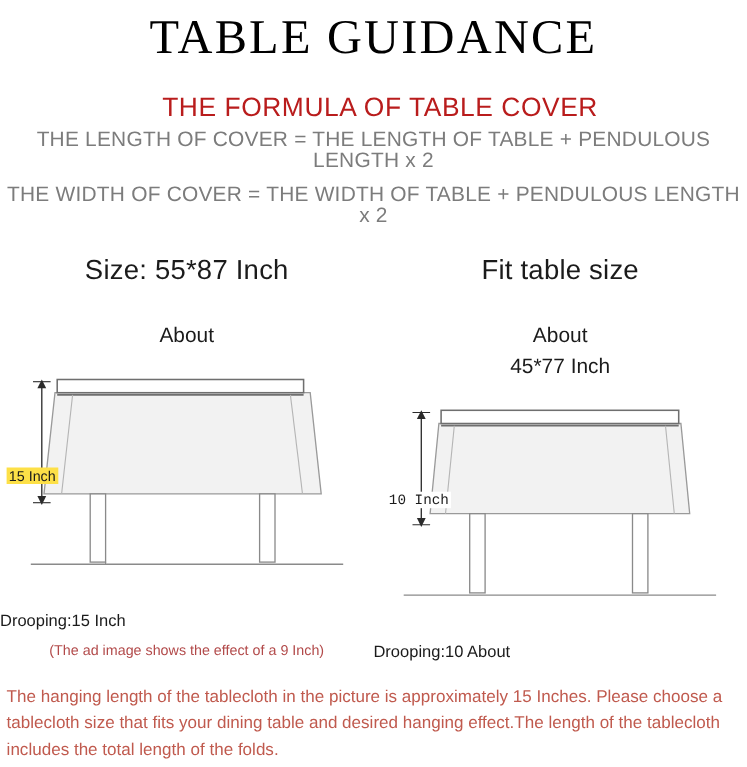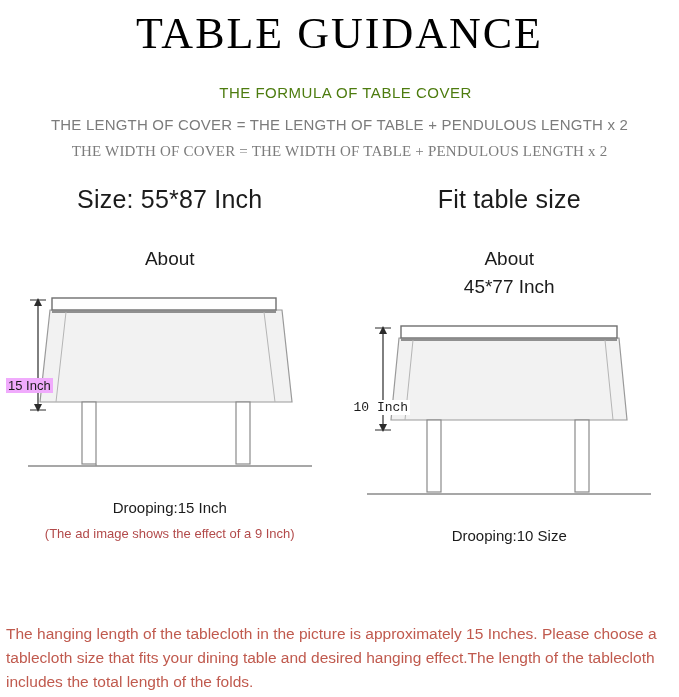--- a/index.html
+++ b/index.html
@@ -25,38 +25,37 @@
     font-size: 44px;
     letter-spacing: 2px;
     text-align: center;
     color: #000000;
     margin: 10px 0 0 0;
     font-weight: 400;
     line-height: 1.1;
   }
   .subtitle {
     text-align: center;
-    font-size: 15px;
-    color: #4d7c0f;
+    font-size: 24px;
+    color: #b91c1c;
     letter-spacing: 0.5px;
     margin-top: 26px;
     padding-left: 12px;
   }
   .formula {
     text-align: center;
-    font-size: 15px;
+    font-size: 19px;
     color: #7c7c7c;
-    margin-top: 16px;
+    margin-top: 6px;
     line-height: 1.0;
     letter-spacing: 0.2px;
   }
   .formula .line2 {
     margin-top: 12px;
     display: block;
-    font-family: Liberation Serif, serif;
   }
   .columns {
     display: flex;
     margin-top: 26px;
   }
   .col {
     width: 50%;
     position: relative;
   }
   .col-title {
@@ -80,24 +79,24 @@
   .diagram {
     position: relative;
     height: 215px;
     margin-top: 12px;
   }
   .diagram svg {
     display: block;
     margin: 0 auto;
   }
   .drooping {
-    text-align: center;
+    text-align: left;
     font-size: 15px;
     color: #1b1b1b;
-    margin-top: 2px;
+    margin-top: 12px;
   }
   .note-left {
     text-align: center;
     font-size: 13px;
     color: #b24a4a;
     margin-top: 10px;
   }
   .bottom-note {
     position: absolute;
     left: 6px;
@@ -148,21 +147,21 @@
           <line x1="76" y1="182" x2="76" y2="184" stroke="#8a8a8a" stroke-width="1"></line>
 
           <line x1="8" y1="184" x2="292" y2="184" stroke="#8a8a8a" stroke-width="1.3"></line>
 
           <line x1="18" y1="22" x2="18" y2="124" stroke="#2b2b2b" stroke-width="1.2"></line>
           <polygon points="18,16 14,24 22,24" fill="#2b2b2b"></polygon>
           <polygon points="18,130 14,122 22,122" fill="#2b2b2b"></polygon>
           <line x1="10" y1="18" x2="26" y2="18" stroke="#2b2b2b" stroke-width="1"></line>
           <line x1="10" y1="128" x2="26" y2="128" stroke="#2b2b2b" stroke-width="1"></line>
         </svg>
-        <div style="position:absolute; left:6px; top:96px; font-size:13px; color:#1b1b1b; background:#f0abfc; padding:0 2px;">15 Inch</div>
+        <div style="position:absolute; left:6px; top:96px; font-size:13px; color:#1b1b1b; background:#fde047; padding:0 2px;">15 Inch</div>
       </div>
 
       <div class="drooping">Drooping:15 Inch</div>
       <div class="note-left">(The ad image shows the effect of a 9 Inch)</div>
     </div>
 
     <div class="col">
       <div class="col-title">Fit table size</div>
       <div class="about">About</div>
       <div class="dims">45*77 Inch</div>
@@ -179,21 +178,21 @@
           <line x1="8" y1="184" x2="292" y2="184" stroke="#8a8a8a" stroke-width="1.3"></line>
           <line x1="24" y1="22" x2="24" y2="116" stroke="#2b2b2b" stroke-width="1.2"></line>
           <polygon points="24,16 20,24 28,24" fill="#2b2b2b"></polygon>
           <polygon points="24,122 20,114 28,114" fill="#2b2b2b"></polygon>
           <line x1="16" y1="18" x2="32" y2="18" stroke="#2b2b2b" stroke-width="1"></line>
           <line x1="16" y1="120" x2="32" y2="120" stroke="#2b2b2b" stroke-width="1"></line>
         </svg>
         <div style="position:absolute; left:12px; top:90px; font-size:13px; color:#1b1b1b; background:#ffffff; padding:0 2px;font-family:Liberation Mono, monospace;">10 Inch</div>
       </div>
 
-      <div class="drooping">Drooping:10 Size</div>
+      <div class="drooping">Drooping:10 About</div>
       <div class="spacer-note"></div>
     </div>
 
   </div>
 
   <div class="bottom-note">The hanging length of the tablecloth in the picture is approximately 15 Inches. Please choose a tablecloth size that fits your dining table and desired hanging effect.The length of the tablecloth includes the total length of the folds.</div>
 
 </div>
 
 </body></html>

